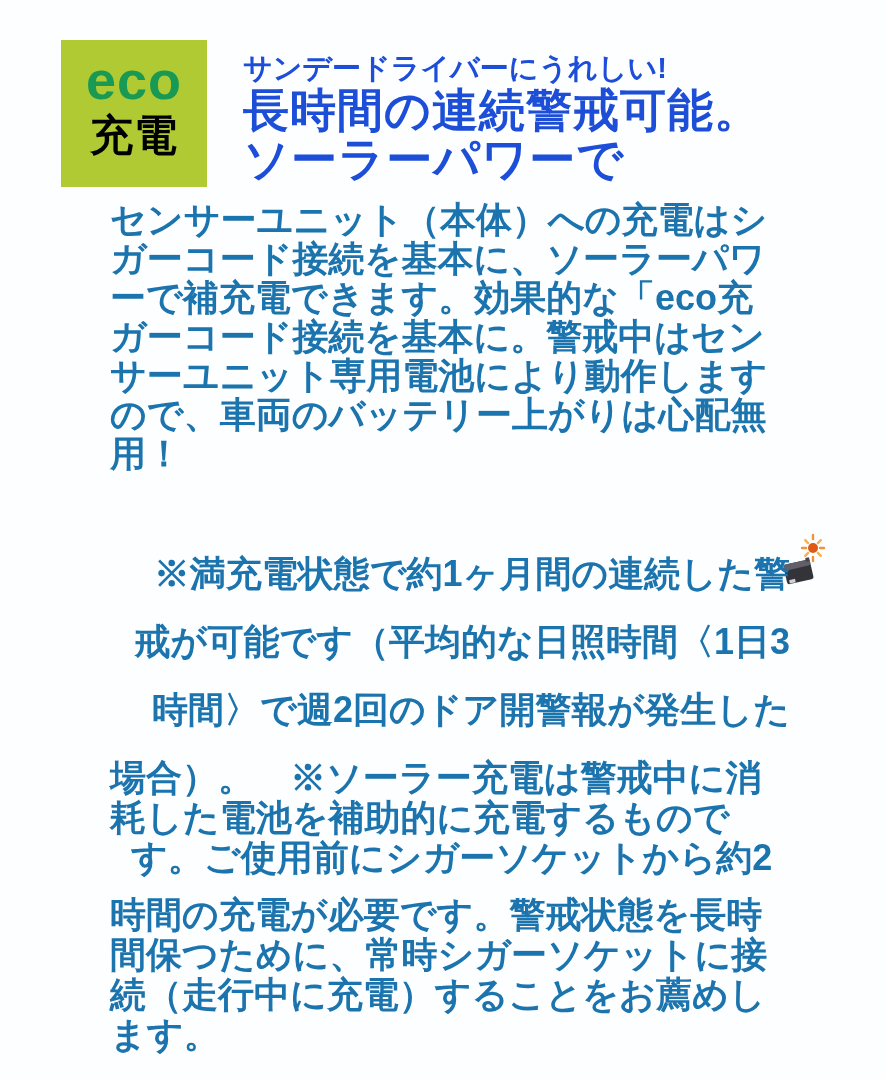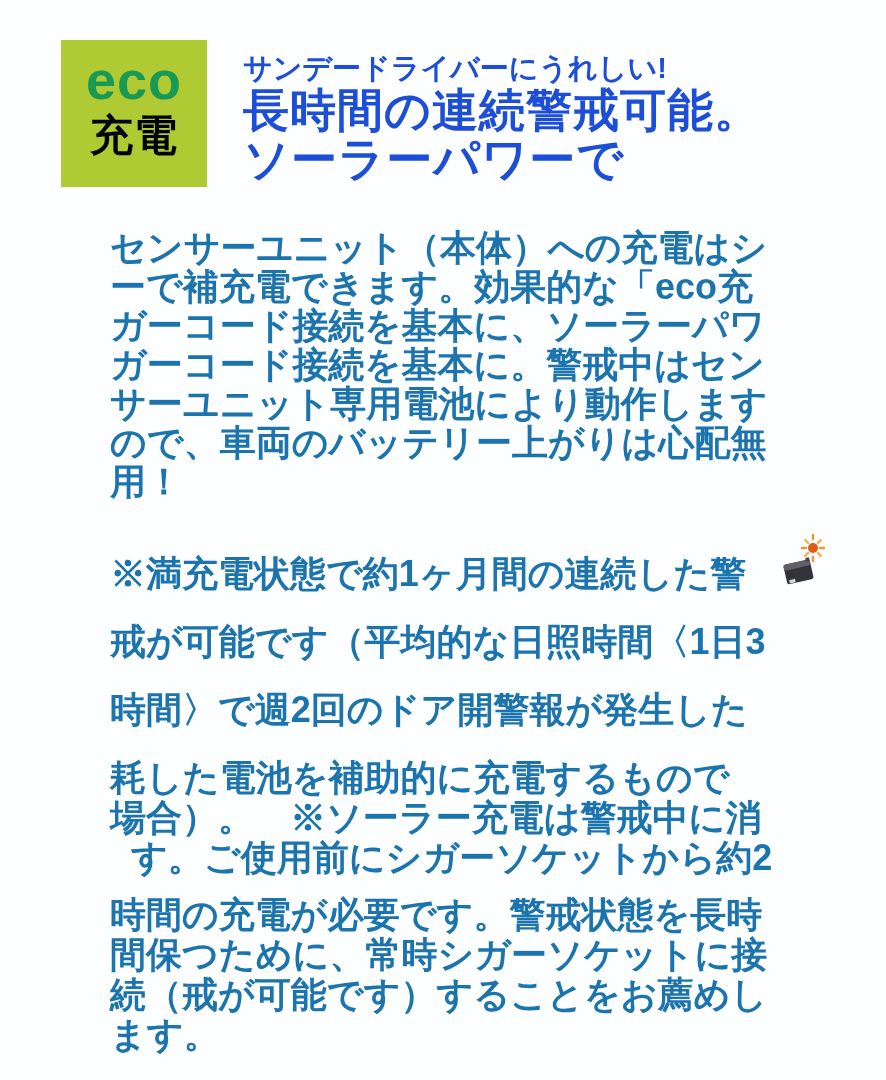--- a/index.html
+++ b/index.html
@@ -35,33 +35,33 @@
   .kicker{
     font-size:29px;line-height:36px;font-weight:800;
     letter-spacing:0px;
   }
   .h-big{
     font-size:46px;line-height:49px;font-weight:800;
     letter-spacing:1px;
   }
   
   .body-text{
-    position:absolute;left:110px;top:228px;
+    position:absolute;left:110px;top:200px;
     width:680px;color:#1b74ad;
     font-size:36px;font-weight:700;
   }
   .bl{line-height:39px;white-space:nowrap;}
   
   .notes{
     position:absolute;left:110px;top:554px;
     width:680px;color:#1b74ad;
     font-size:36px;font-weight:700;
   }
   .nl{line-height:40px;white-space:nowrap;}
-  .nl.wide{margin-bottom:28px;}
+  .nl.wide{margin-bottom:28px;text-align:right;}
   .nl.gap{margin-bottom:17px;margin-left:21px;}
   
   .solar-icon{position:absolute;left:778px;top:526px;width:56px;height:64px;}
 </style>
 </head>
 <body>
 
 <div class="page">
 
   <div class="badge">
@@ -70,22 +70,22 @@
   </div>
 
   <div class="headline">
     <div class="kicker">サンデードライバーにうれしい!</div>
     <div class="h-big">長時間の連続警戒可能。</div>
     <div class="h-big">ソーラーパワーで</div>
   </div>
 
   <div class="body-text">
     <div class="bl">センサーユニット（本体）への充電はシ</div>
+    <div class="bl">ガーコード接続を基本に、ソーラーパワ</div>
     <div class="bl">ーで補充電できます。効果的な「eco充</div>
-    <div class="bl">ガーコード接続を基本に、ソーラーパワ</div>
     <div class="bl">ガーコード接続を基本に。警戒中はセン</div>
     <div class="bl">サーユニット専用電池により動作します</div>
     <div class="bl">ので、車両のバッテリー上がりは心配無</div>
     <div class="bl">用！</div>
   </div>
 
   <svg class="solar-icon" viewBox="0 0 56 64" xmlns="http://www.w3.org/2000/svg">
 
     <g stroke="#ef9538" stroke-width="2.4" stroke-linecap="round">
       <line x1="35" y1="9" x2="35" y2="13"></line>
@@ -105,22 +105,22 @@
       <rect x="-13" y="-10" width="27" height="6" rx="2.5" fill="#615f68"></rect>
       <rect x="-10.5" y="6" width="6" height="3.4" fill="#d2d2d5"></rect>
       <rect x="10" y="-12" width="4" height="4" rx="1" fill="#46444c"></rect>
     </g>
   </svg>
 
   <div class="notes">
     <div class="nl wide">※満充電状態で約1ヶ月間の連続した警</div>
     <div class="nl wide">戒が可能です（平均的な日照時間〈1日3</div>
     <div class="nl wide">時間〉で週2回のドア開警報が発生した</div>
+    <div class="nl">場合）。　※ソーラー充電は警戒中に消</div>
     <div class="nl">耗した電池を補助的に充電するもので</div>
-    <div class="nl">場合）。　※ソーラー充電は警戒中に消</div>
     <div class="nl gap">す。ご使用前にシガーソケットから約2</div>
     <div class="nl">時間の充電が必要です。警戒状態を長時</div>
     <div class="nl">間保つために、常時シガーソケットに接</div>
-    <div class="nl">続（戒が可能です）することをお薦めし</div>
+    <div class="nl">続（走行中に充電）することをお薦めし</div>
     <div class="nl">ます。</div>
   </div>
 
 </div>
 
 </body></html>

